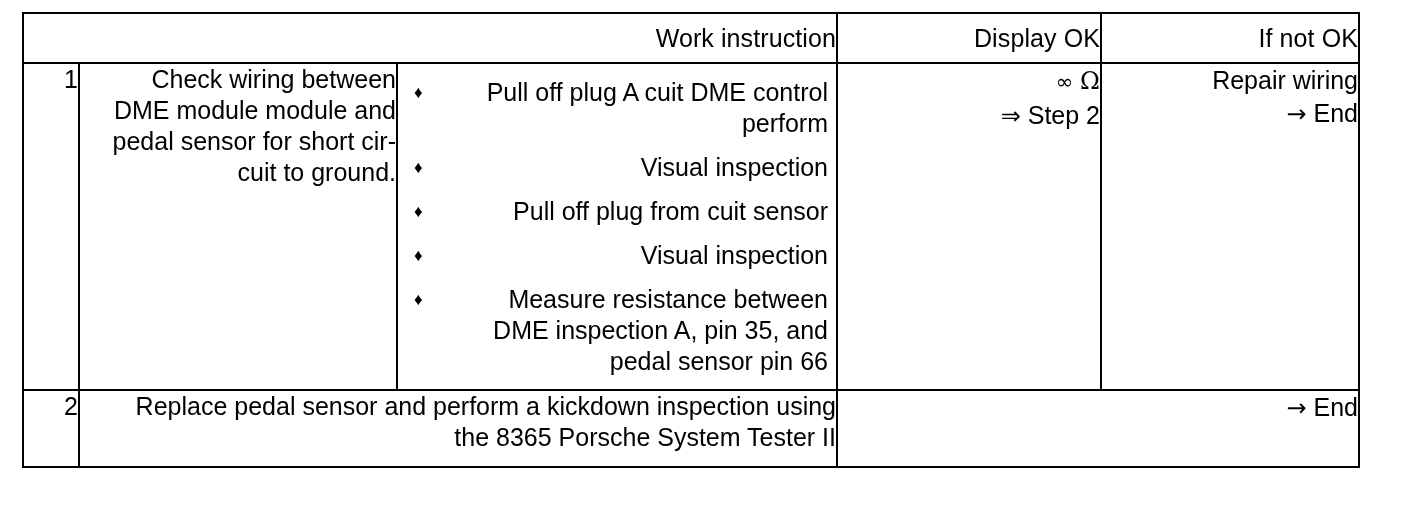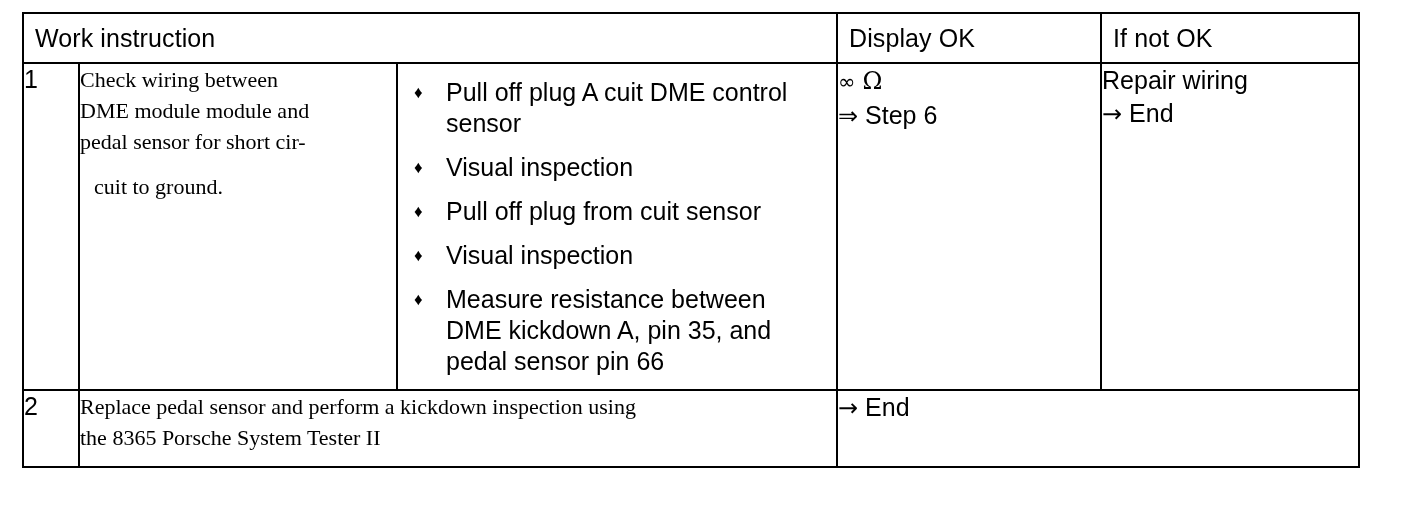--- a/index.html
+++ b/index.html
@@ -28,21 +28,21 @@
     top: 12px;
     width: 1338px;
     border-collapse: collapse;
     table-layout: fixed;
     background: #fff;
   }
   .diag-table td, .diag-table th {
     border: 2px solid #000;
     padding: 0;
     vertical-align: top;
-    text-align: left;
+    text-align: right;
     font-weight: normal;
   }
 
   
   .col-num   { width: 56px; }
   .col-instr { width: 318px; }
   .col-steps { width: 440px; }
   .col-ok    { width: 264px; }
   .col-notok { width: 258px; }
 
@@ -60,34 +60,32 @@
   }
 
   
   .cell-num {
     font-size: 25px;
     line-height: 30px;
     padding: 13px 0 0 9px;
     text-align: left;
   }
   .cell-text {
-    font-size: 22px;
+    font-size: 25px;
     line-height: 31px;
     padding: 13px 8px 10px 11px;
-    font-family: Liberation Serif, serif;
   }
   .cell-text .line {
     display: block;
     white-space: pre;
   }
   .cell-text .indent {
     display: block;
     white-space: pre;
     padding-left: 14px;
-    margin-top: 14px;
   }
 
   
   .bullets {
     list-style: none;
     margin: 0;
     padding: 13px 8px 12px 0;
     font-size: 25px;
     line-height: 31px;
   }
@@ -164,46 +162,46 @@
         <span class="line">DME module module and</span>
         <span class="line">pedal sensor for short cir-</span>
         <span class="indent">cuit to ground.</span>
       </td>
 
       <td>
         <ul class="bullets">
           <li>
             <span class="bullet-mark">♦</span>
             <span class="btxt">Pull off plug A cuit DME control</span>
-            <span class="btxt">sensor</span>
+            <span class="btxt">perform</span>
           </li>
           <li>
             <span class="bullet-mark">♦</span>
             <span class="btxt">Visual inspection</span>
           </li>
           <li>
             <span class="bullet-mark">♦</span>
             <span class="btxt">Pull off plug from cuit sensor</span>
           </li>
           <li>
             <span class="bullet-mark">♦</span>
             <span class="btxt">Visual inspection</span>
           </li>
           <li>
             <span class="bullet-mark">♦</span>
             <span class="btxt">Measure resistance between</span>
-            <span class="btxt">DME kickdown A, pin 35, and</span>
+            <span class="btxt">DME inspection A, pin 35, and</span>
             <span class="btxt">pedal sensor pin 66</span>
           </li>
         </ul>
       </td>
 
       <td class="cell-result">
         <span class="rline"><span class="sym-inf">∞</span> <span class="sym-omega">Ω</span></span>
-        <span class="rline"><span class="sym-arrow">⇒</span> <span>Step 6</span></span>
+        <span class="rline"><span class="sym-arrow">⇒</span> <span>Step 2</span></span>
       </td>
 
       <td class="cell-result">
         <span class="rline">Repair wiring</span>
         <span class="rline"><span class="sym-arrow">→</span> <span>End</span></span>
       </td>
     </tr>
 
     <tr class="row2-height">
       <td class="cell-num">2</td>

